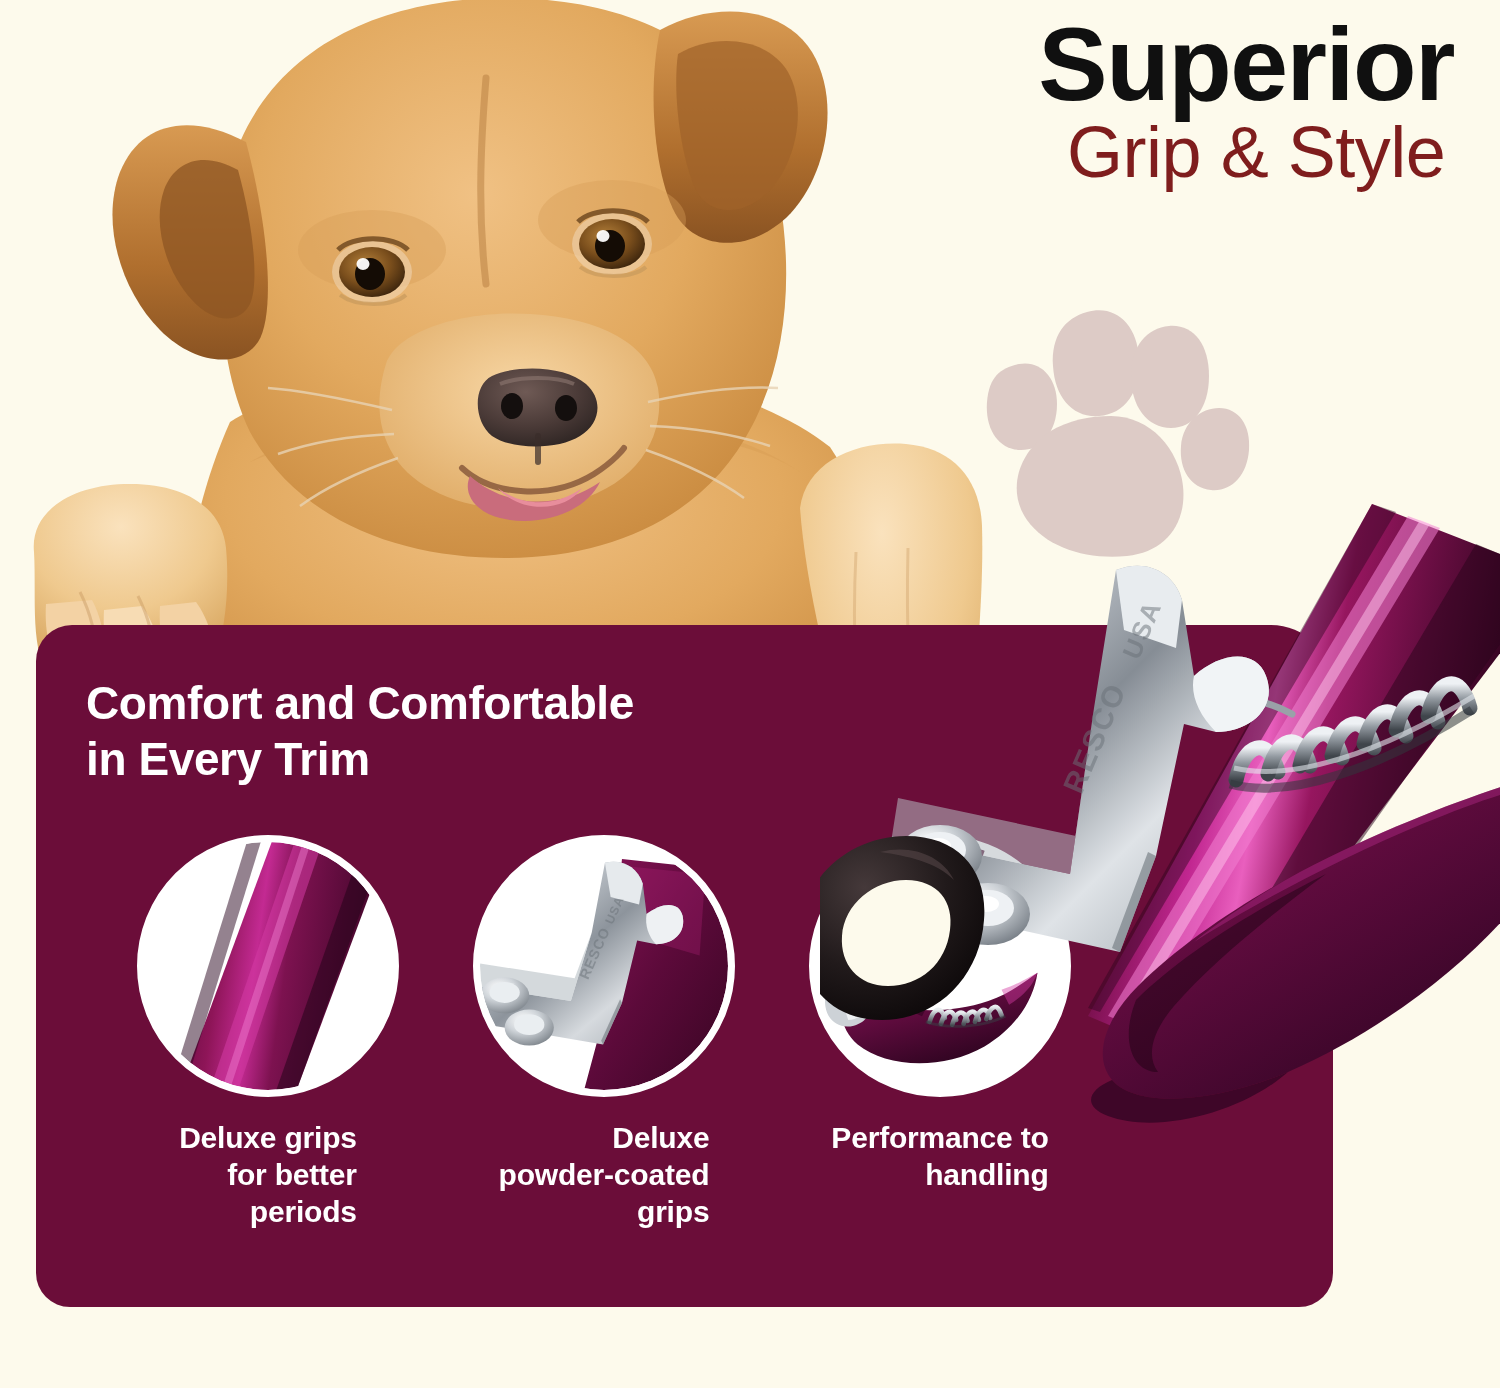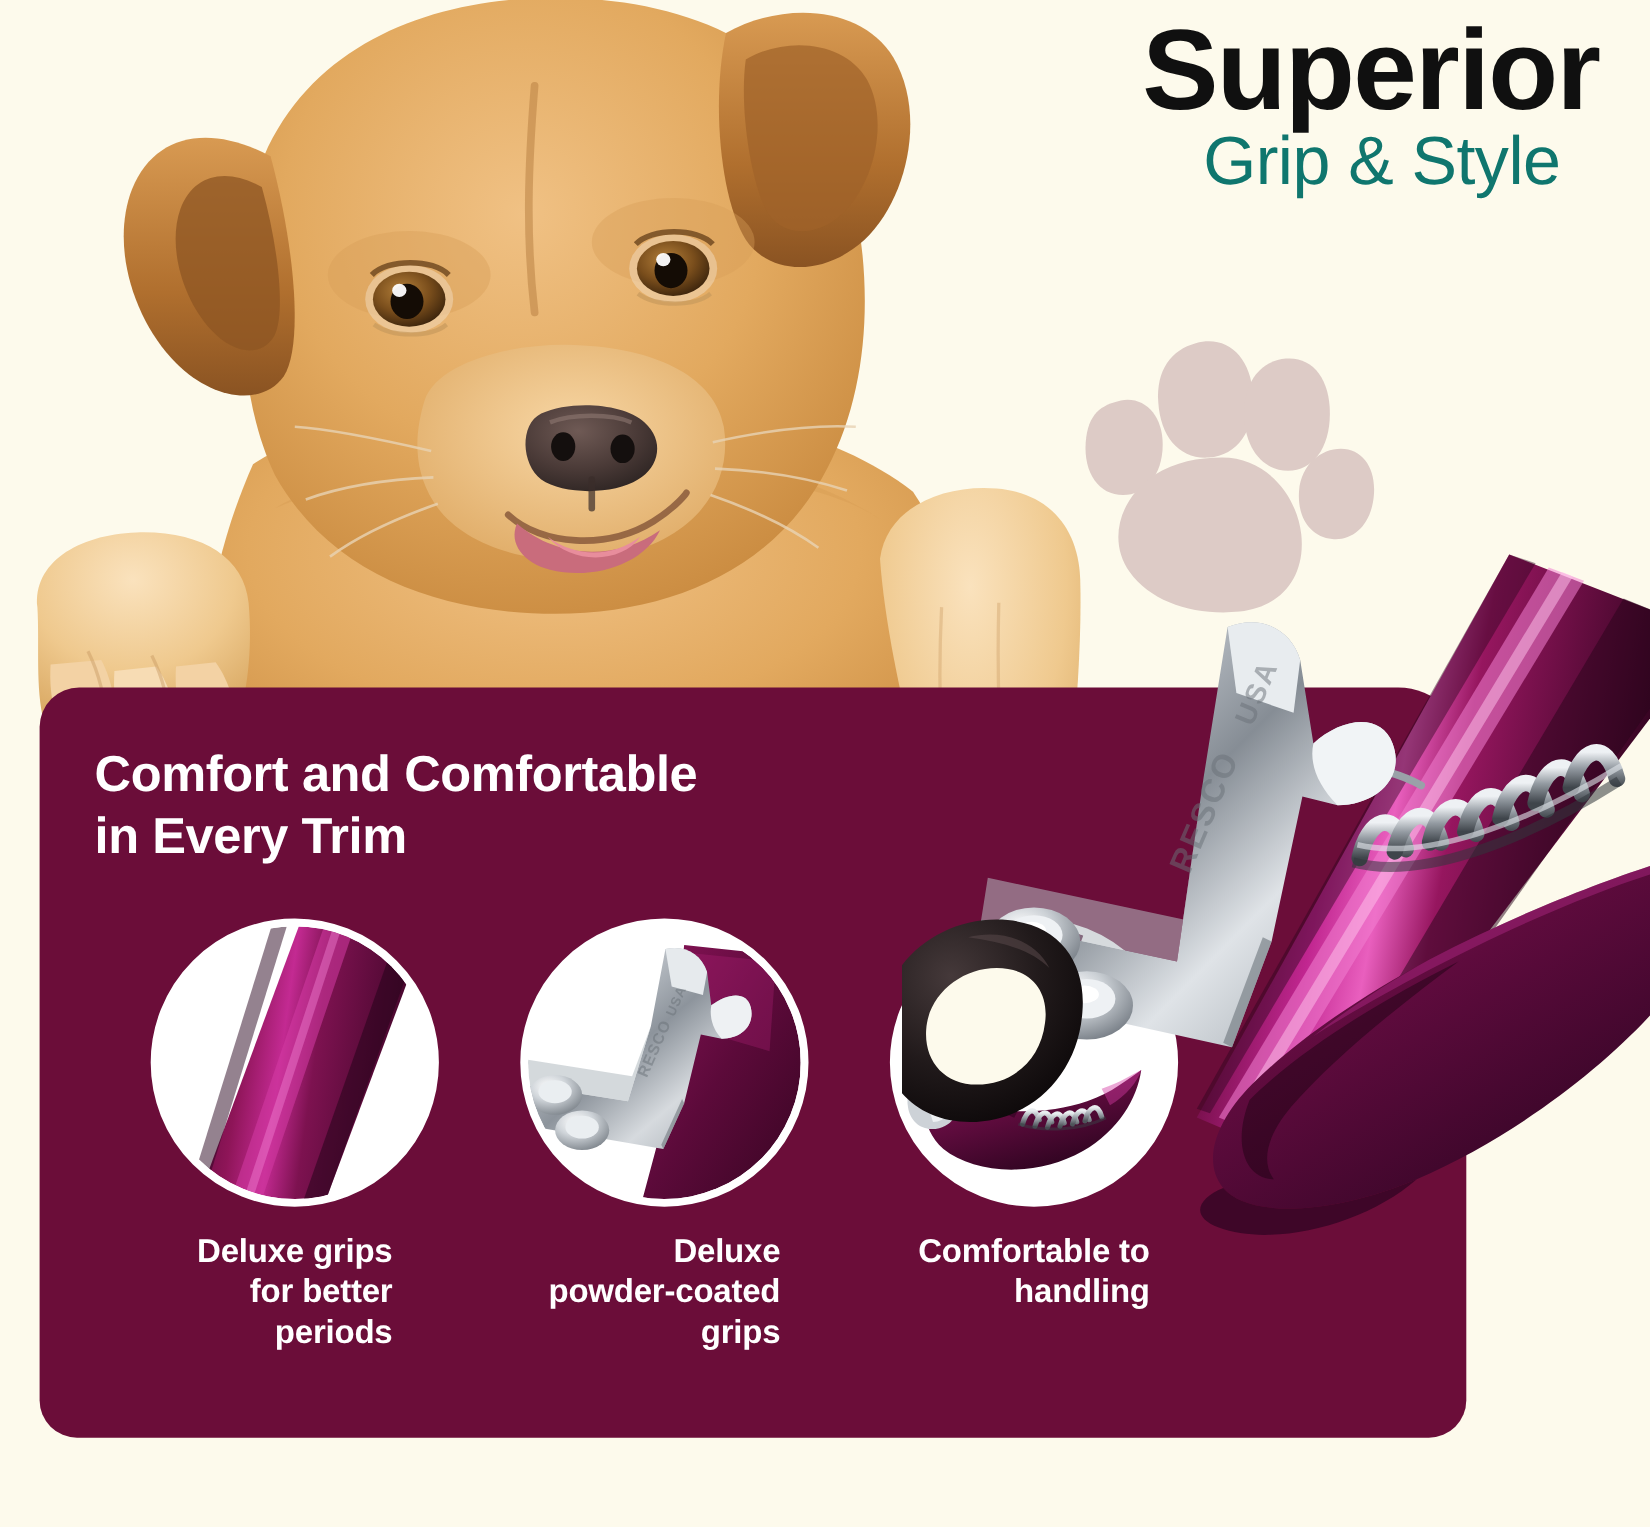--- a/index.html
+++ b/index.html
@@ -13,21 +13,21 @@
     overflow:hidden;
   }
 
   
   .headline { position:absolute; right:46px; top:8px; text-align:center; }
   .headline-top {
     font-size:104px; font-weight:bold; color:#101010;
     letter-spacing:-1.5px; line-height:1.08;
   }
   .headline-sub {
-    font-size:62px; font-weight:normal; color:#0f766e;
+    font-size:72px; font-weight:normal; color:#7f1d1d;
     letter-spacing:-0.5px; line-height:1.08; margin-top:-6px;margin-left:20px;
   }
 
   
   .paw { position:absolute; left:975px; top:290px; width:280px; height:280px; }
   .paw svg { width:100%; height:100%; display:block; }
 
   
   .dog { position:absolute; left:0px; top:-8px; width:1000px; height:830px; }
   .dog svg { width:100%; height:100%; display:block; }
@@ -377,21 +377,21 @@
                 <path d="M144 193 C148 179 156 175 160 189"></path>
                 <path d="M156 192 C160 178 168 174 172 188"></path>
                 <path d="M168 190 C172 176 180 172 184 186"></path>
                 <path d="M180 187 C184 173 192 169 196 183"></path>
               </g>
               <path d="M116 190 C140 198 176 196 200 184" stroke="#3a4046" stroke-width="3" fill="none" opacity=".5"></path>
             </g>
           </svg>
         </div>
         <div class="cap">
-          <div>Comfortable to</div>
+          <div>Performance to</div>
           <div>handling</div>
         </div>
       </div>
 
     </div>
   </div>
 
   <div class="product">
     <svg viewBox="0 0 690 895" xmlns="http://www.w3.org/2000/svg">
       <defs>

